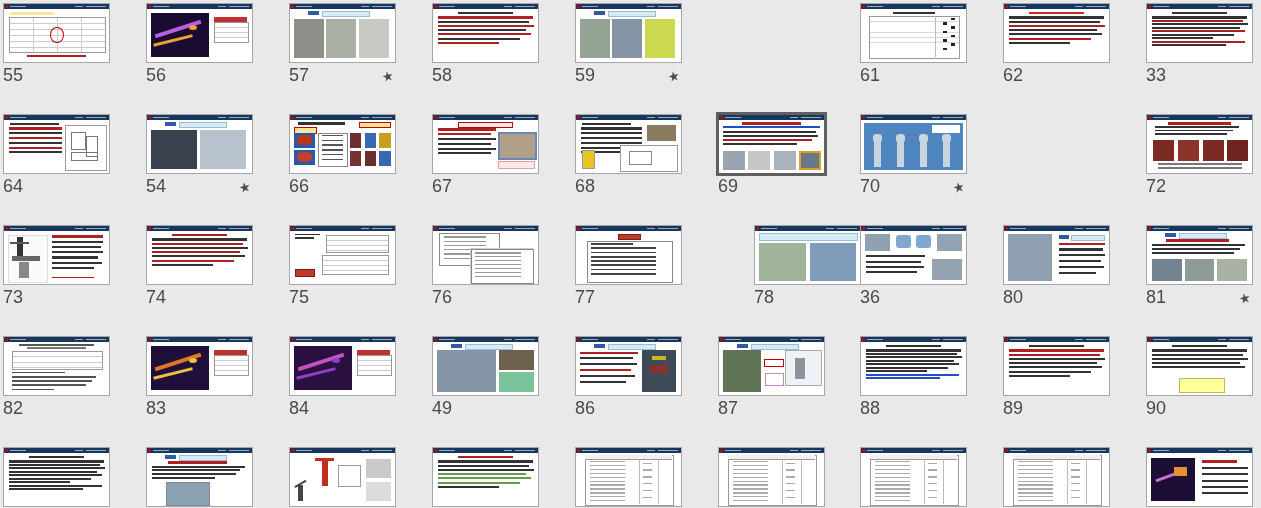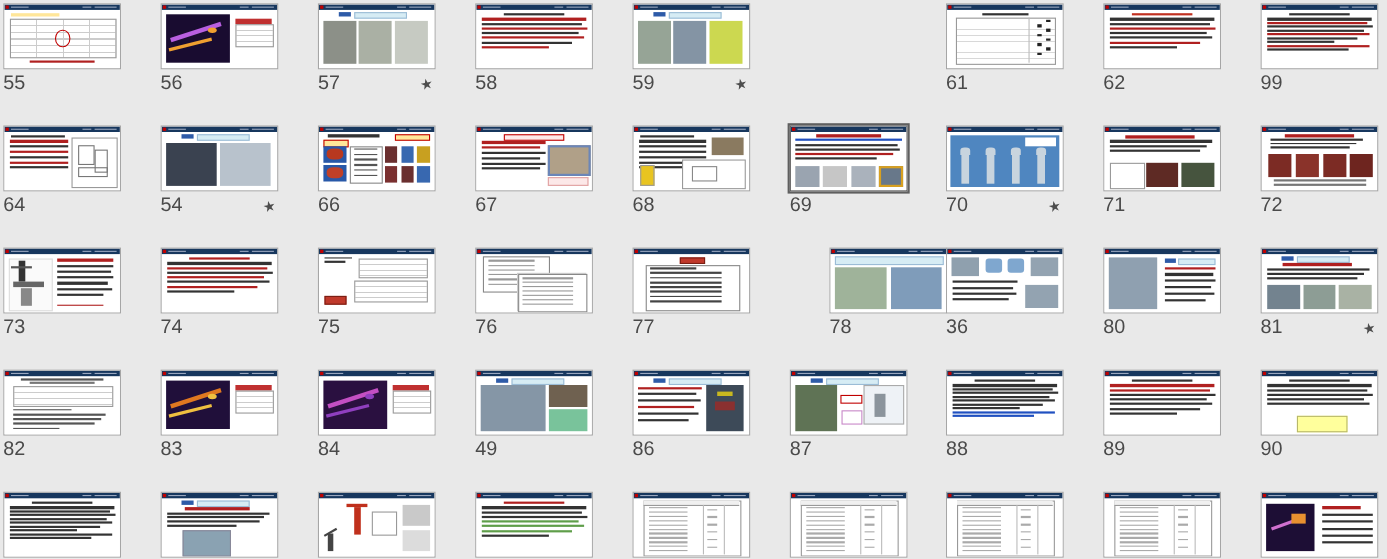--- a/index.html
+++ b/index.html
@@ -192,21 +192,21 @@
           <div class="blk" style="position: absolute; top: 27%; left: 5%; width: 91%; height: 4%; background: rgb(51, 51, 51);"></div>
           <div class="blk" style="position: absolute; top: 33.5%; left: 5%; width: 84%; height: 4%; background: rgb(51, 51, 51);"></div>
           <div class="blk" style="position: absolute; top: 40%; left: 5%; width: 88%; height: 4%; background: rgb(176, 32, 32);"></div>
           <div class="blk" style="position: absolute; top: 46.5%; left: 5%; width: 78%; height: 4%; background: rgb(51, 51, 51);"></div>
           <div class="blk" style="position: absolute; top: 53%; left: 5%; width: 58%; height: 4%; background: rgb(51, 51, 51);"></div>
           <div class="blk" style="position: absolute; top: 59.5%; left: 5%; width: 88%; height: 4%; background: rgb(176, 32, 32);"></div>
           <div class="blk" style="position: absolute; top: 66%; left: 5%; width: 70%; height: 4%; background: rgb(51, 51, 51);"></div>
         </div>
       </div>
       <div class="label">
-        <span class="num">99</span>
+        <span class="num">33</span>
       </div>
     </div>
     <div class="cell" style="left: 3px; top: 114px;">
       <div class="thumb">
         <div class="thumb-head">
           <div class="blk" style="position: absolute; left: 1px; top: 1px; width: 3px; height: 3px; background: rgb(192, 0, 0);"></div>
           <div class="blk" style="position: absolute; left: 6px; top: 2px; width: 16px; height: 1px; background: rgb(154, 167, 191);"></div>
           <div class="blk" style="position: absolute; right: 3px; top: 2px; width: 20px; height: 1px; background: rgb(154, 167, 191);"></div>
           <div class="blk" style="position: absolute; right: 26px; top: 2px; width: 8px; height: 1px; background: rgb(154, 167, 191);"></div>
         </div>
@@ -375,42 +375,20 @@
           <div class="blk" style="position: absolute; top: 26%; left: 11%; width: 9%; height: 14%; background: rgb(200, 212, 222); border-radius: 40% 40% 0px 0px;"></div>
           <div class="blk" style="position: absolute; top: 26%; left: 33%; width: 9%; height: 14%; background: rgb(200, 212, 222); border-radius: 40% 40% 0px 0px;"></div>
           <div class="blk" style="position: absolute; top: 26%; left: 55%; width: 9%; height: 14%; background: rgb(200, 212, 222); border-radius: 40% 40% 0px 0px;"></div>
           <div class="blk" style="position: absolute; top: 26%; left: 77%; width: 9%; height: 14%; background: rgb(200, 212, 222); border-radius: 40% 40% 0px 0px;"></div>
           <div class="blk" style="position: absolute; top: 9%; left: 68%; width: 26%; height: 16%; background: rgb(255, 255, 255);"></div>
         </div>
       </div>
       <div class="label">
         <span class="num">70</span>
         <span class="star">★</span>
-      </div>
-    </div>
-    <div class="cell" style="left: 1003px; top: 114px;">
-      <div class="thumb">
-        <div class="thumb-head">
-          <div class="blk" style="position: absolute; left: 1px; top: 1px; width: 3px; height: 3px; background: rgb(192, 0, 0);"></div>
-          <div class="blk" style="position: absolute; left: 6px; top: 2px; width: 16px; height: 1px; background: rgb(154, 167, 191);"></div>
-          <div class="blk" style="position: absolute; right: 3px; top: 2px; width: 20px; height: 1px; background: rgb(154, 167, 191);"></div>
-          <div class="blk" style="position: absolute; right: 26px; top: 2px; width: 8px; height: 1px; background: rgb(154, 167, 191);"></div>
-        </div>
-        <div class="thumb-body">
-          <div class="blk" style="position: absolute; top: 6%; left: 18%; width: 60%; height: 5%; background: rgb(176, 32, 32);"></div>
-          <div class="blk" style="position: absolute; top: 14%; left: 5%; width: 88%; height: 4%; background: rgb(51, 51, 51);"></div>
-          <div class="blk" style="position: absolute; top: 22%; left: 5%; width: 84%; height: 4%; background: rgb(51, 51, 51);"></div>
-          <div class="blk" style="position: absolute; top: 30%; left: 5%; width: 78%; height: 4%; background: rgb(51, 51, 51);"></div>
-          <div class="blk" style="position: absolute; top: 52%; left: 5%; width: 28%; height: 42%; background: rgb(255, 255, 255); border: 1px solid rgb(153, 153, 153);"></div>
-          <div class="blk" style="position: absolute; top: 52%; left: 36%; width: 28%; height: 42%; background: rgb(94, 42, 36);"></div>
-          <div class="blk" style="position: absolute; top: 52%; left: 67%; width: 28%; height: 42%; background: rgb(70, 84, 62);"></div>
-        </div>
-      </div>
-      <div class="label">
-        <span class="num">71</span>
       </div>
     </div>
     <div class="cell" style="left: 1146px; top: 114px;">
       <div class="thumb">
         <div class="thumb-head">
           <div class="blk" style="position: absolute; left: 1px; top: 1px; width: 3px; height: 3px; background: rgb(192, 0, 0);"></div>
           <div class="blk" style="position: absolute; left: 6px; top: 2px; width: 16px; height: 1px; background: rgb(154, 167, 191);"></div>
           <div class="blk" style="position: absolute; right: 3px; top: 2px; width: 20px; height: 1px; background: rgb(154, 167, 191);"></div>
           <div class="blk" style="position: absolute; right: 26px; top: 2px; width: 8px; height: 1px; background: rgb(154, 167, 191);"></div>
         </div>

